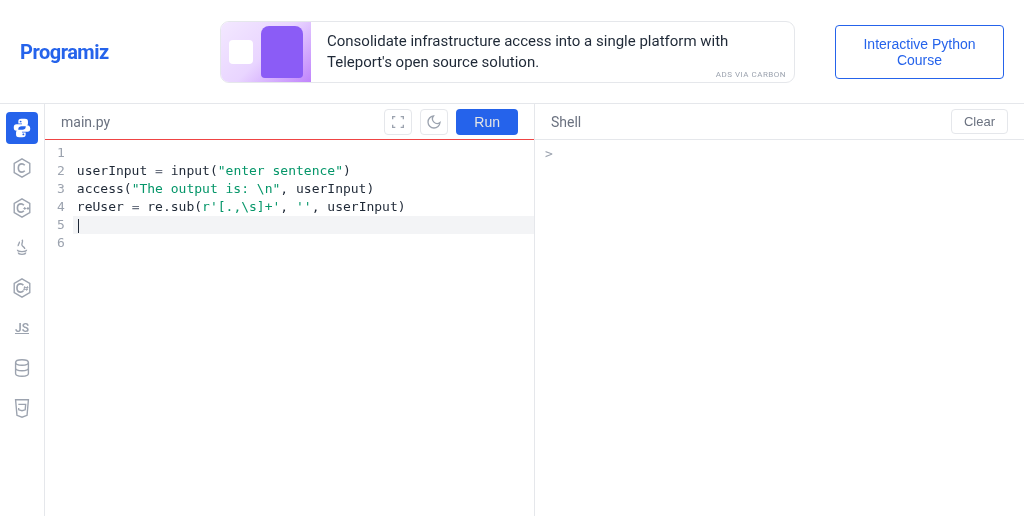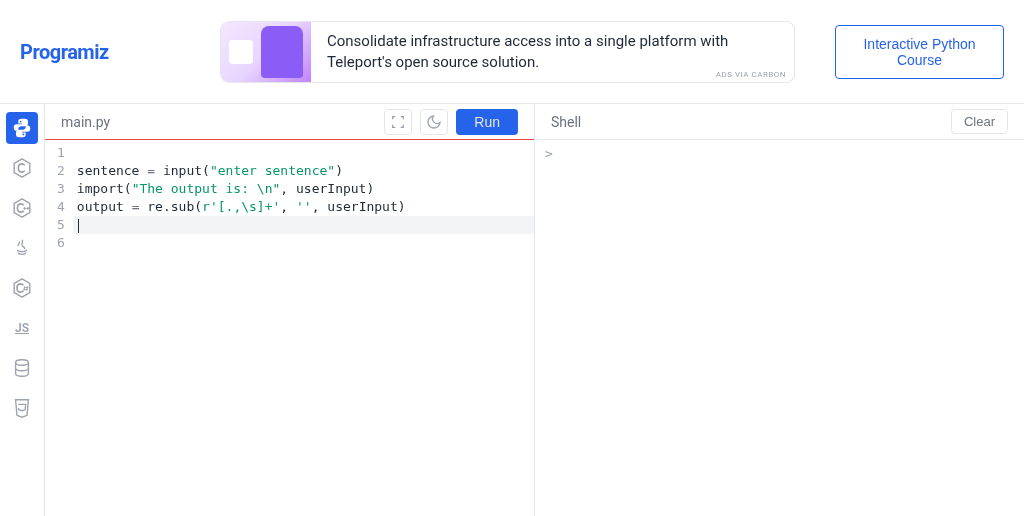--- a/index.html
+++ b/index.html
@@ -342,23 +342,23 @@
       <div class="gutter" id="gutter">
           <div>1</div>
           <div>2</div>
           <div>3</div>
           <div>4</div>
           <div>5</div>
           <div>6</div>
         </div>
       <div class="code-lines" id="codelines">
           <div class="code-line"></div>
-          <div class="code-line"><span class="tok-text">sentence </span><span class="tok-op">=</span><span class="tok-text"> input(</span><span class="tok-string">"enter sentence"</span><span class="tok-text">)</span></div>
-          <div class="code-line"><span class="tok-text">import</span><span class="tok-text">(</span><span class="tok-string">"The output is: \n"</span><span class="tok-text">, userInput)</span></div>
-          <div class="code-line"><span class="tok-text">output </span><span class="tok-op">=</span><span class="tok-text"> re.sub(</span><span class="tok-string">r'[.,\s]+'</span><span class="tok-text">, </span><span class="tok-string">''</span><span class="tok-text">, userInput)</span></div>
+          <div class="code-line"><span class="tok-text">userInput </span><span class="tok-op">=</span><span class="tok-text"> input(</span><span class="tok-string">"enter sentence"</span><span class="tok-text">)</span></div>
+          <div class="code-line"><span class="tok-text">access</span><span class="tok-text">(</span><span class="tok-string">"The output is: \n"</span><span class="tok-text">, userInput)</span></div>
+          <div class="code-line"><span class="tok-text">reUser </span><span class="tok-op">=</span><span class="tok-text"> re.sub(</span><span class="tok-string">r'[.,\s]+'</span><span class="tok-text">, </span><span class="tok-string">''</span><span class="tok-text">, userInput)</span></div>
           <div class="code-line active"><span class="cursor"></span></div>
         </div>
     </div>
   </div>
 
   <div class="shell-panel">
     <div class="shell-header">
       <span class="shell-title">Shell</span>
       <button class="clear-button">Clear</button>
     </div>

